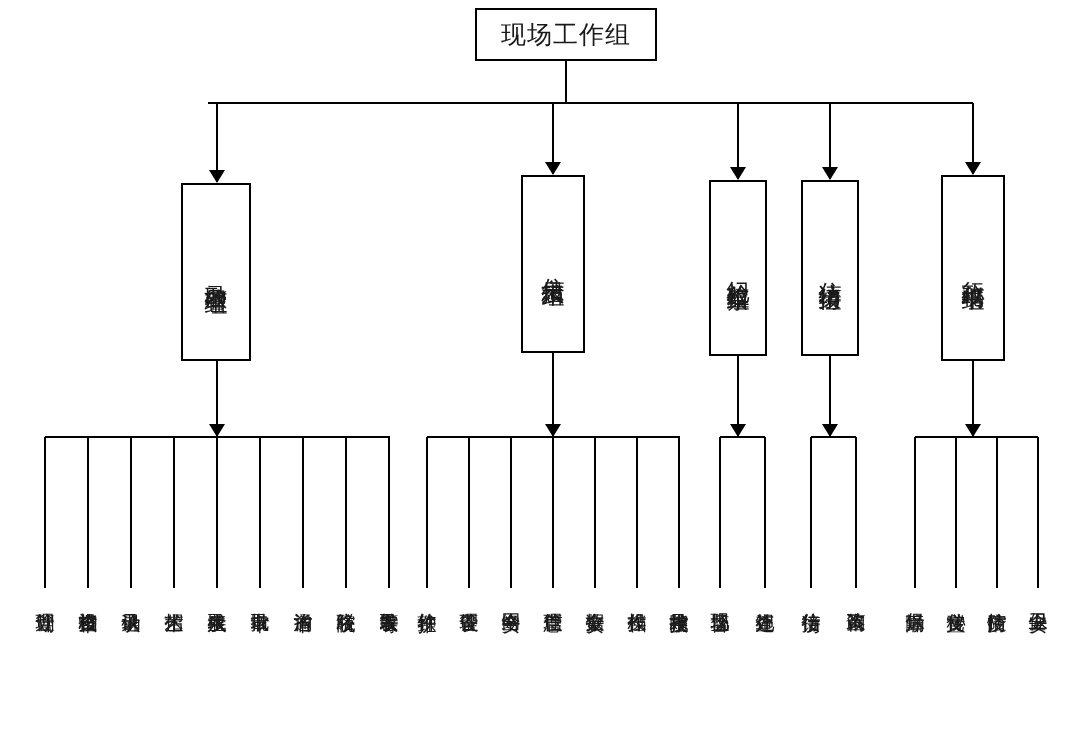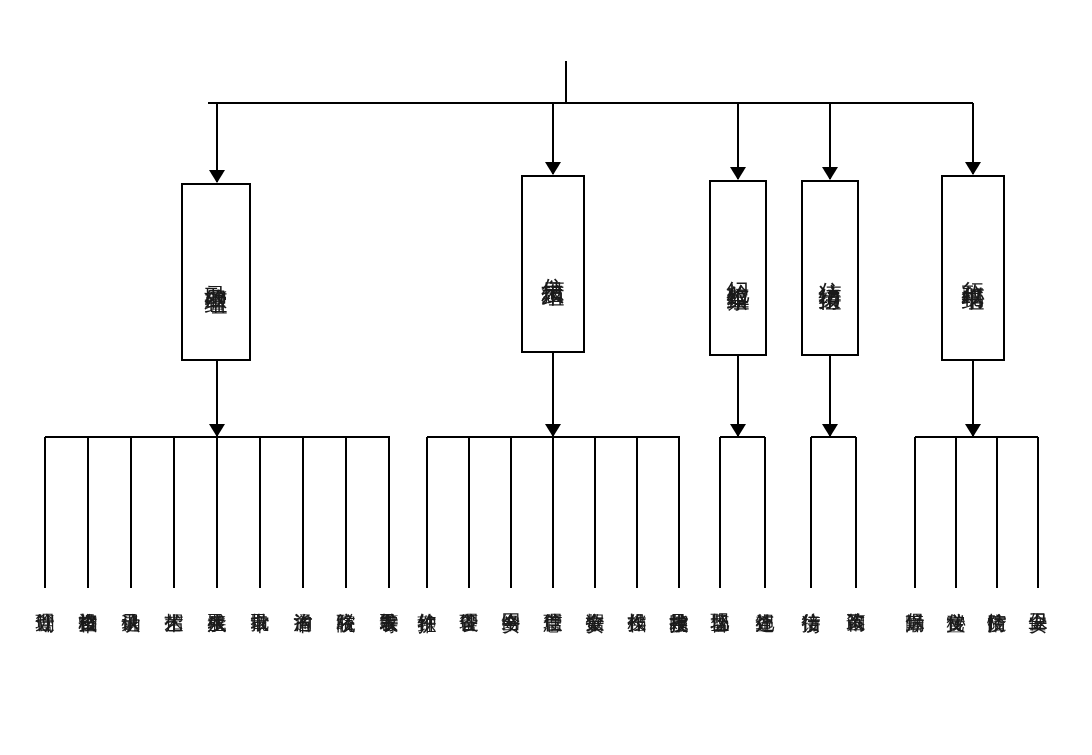--- a/index.html
+++ b/index.html
@@ -119,20 +119,23 @@
       <polygon points="965,162 981,162 973,175" fill="#000000"></polygon>
       <line x1="973" y1="361" x2="973" y2="436" stroke="#000000" stroke-width="2" shape-rendering="crispEdges"></line>
       <polygon points="965,424 981,424 973,437" fill="#000000"></polygon>
       <line x1="915" y1="437" x2="1038" y2="437" stroke="#000000" stroke-width="2" shape-rendering="crispEdges"></line>
       <line x1="915" y1="437" x2="915" y2="588" stroke="#000000" stroke-width="2" shape-rendering="crispEdges"></line>
       <line x1="956" y1="437" x2="956" y2="588" stroke="#000000" stroke-width="2" shape-rendering="crispEdges"></line>
       <line x1="997" y1="437" x2="997" y2="588" stroke="#000000" stroke-width="2" shape-rendering="crispEdges"></line>
       <line x1="1038" y1="437" x2="1038" y2="588" stroke="#000000" stroke-width="2" shape-rendering="crispEdges"></line>
     </svg>
 
+  <div class="node-box root" id="root-box" style="left: 475px; top: 8px; width: 182px; height: 53px;">
+    <span class="node-label-h">现场工作组</span>
+  </div>
 
   <div id="group-layer">
       <div class="node-box" style="left: 181px; top: 183px; width: 70px; height: 178px;">
         <span class="node-label-v">录取管理组</span>
       </div>
       <div class="node-box" style="left: 521px; top: 175px; width: 64px; height: 178px;">
         <span class="node-label-v">信息技术组</span>
       </div>
       <div class="node-box" style="left: 709px; top: 180px; width: 58px; height: 176px;">
         <span class="node-label-v">纪检监察组</span>

